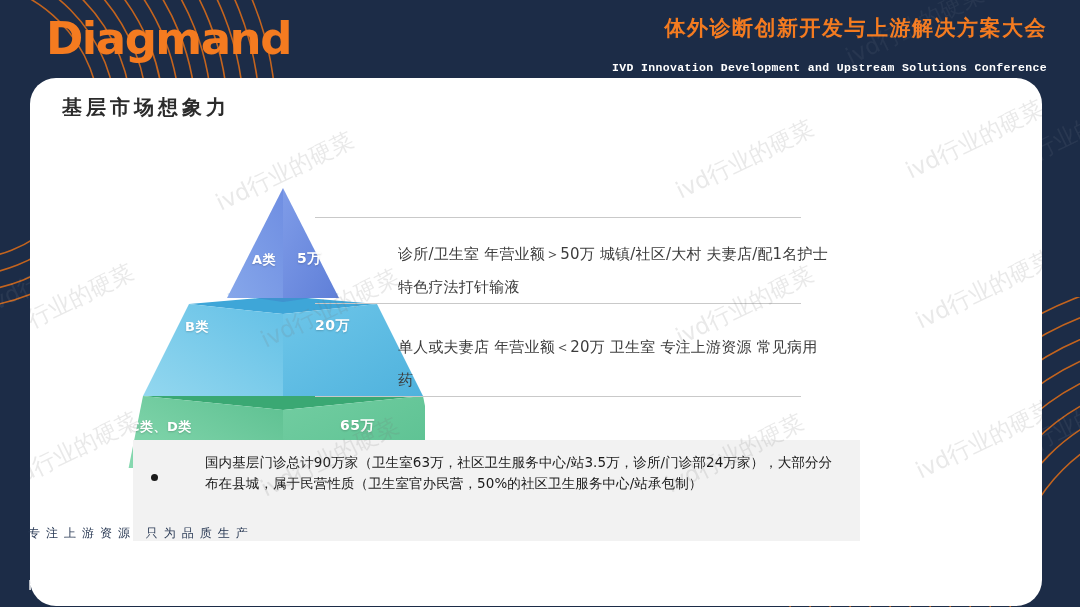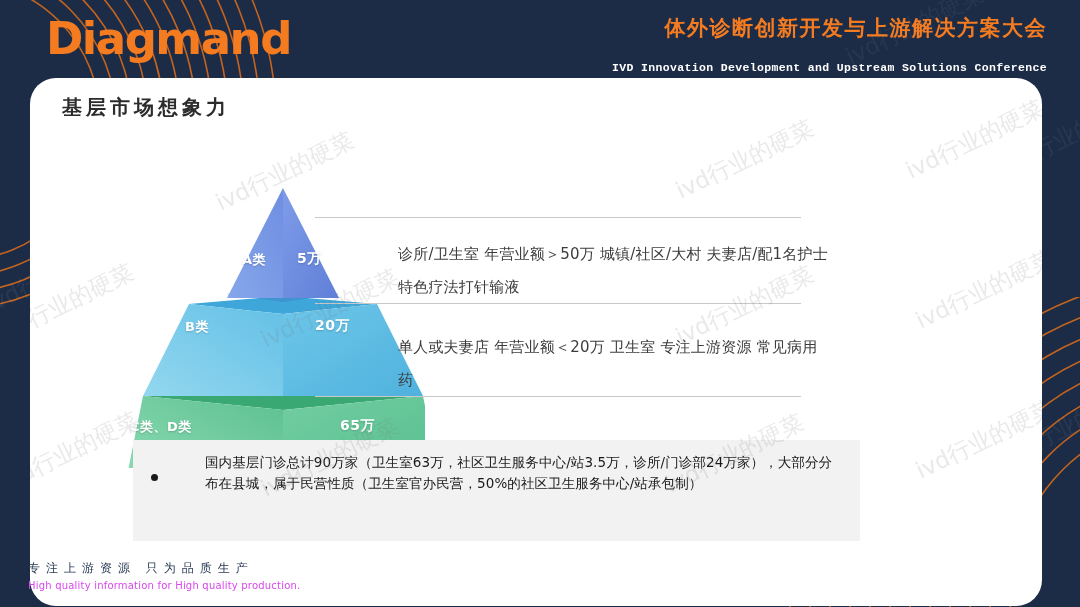--- a/index.html
+++ b/index.html
@@ -67,21 +67,21 @@
 
   .tier-label {
     position: absolute;
     color: #ffffff; font-size: 13px; font-weight: bold;
     font-family: "DejaVu Sans", sans-serif;
     letter-spacing: 0.5px;
     white-space: nowrap;
     text-shadow: 0 1px 2px rgba(0,0,0,0.18);
     pointer-events: none;
   }
-  .lbl-a-class { left: 157px; top: 123px; }
+  .lbl-a-class { left: 167px; top: 123px; }
   .lbl-a-val   { left: 212px; top: 122px; font-size: 14px; text-align: center; }
   .lbl-b-class { left: 100px; top: 190px; }
   .lbl-b-val   { left: 230px; top: 189px; font-size: 14px; }
   .lbl-cd-class{ left: 45px;  top: 290px; }
   .lbl-cd-val  { left: 255px; top: 289px; font-size: 14px; }
 
   
   .desc {
     position: absolute; left: 368px;
     width: 430px;
@@ -122,22 +122,22 @@
     letter-spacing: 0.1px;
   }
 
   
   #footer { position: absolute; left: 28px; bottom: 13px; }
   #footer-cn {
     font-size: 12px; color: #2a3a55; letter-spacing: 6px;
     font-family: "DejaVu Sans", sans-serif; line-height: 17px;
   }
   #footer-en {
-    font-size: 10px; color: #d946ef; letter-spacing: 0.2px;
-    font-family: "DejaVu Sans", sans-serif; line-height: 17px;
+    font-size: 14px; color: #ffffff; letter-spacing: 0.2px;
+    font-family: "DejaVu Sans", sans-serif; line-height: 17px; margin-top: 35px;
   }
 
   
   .wm {
     position: absolute;
     font-size: 23px; color: rgba(120,120,120,0.16);
     font-family: "DejaVu Sans", sans-serif;
     transform: rotate(-26deg);
     white-space: nowrap; pointer-events: none;
     font-weight: normal;

